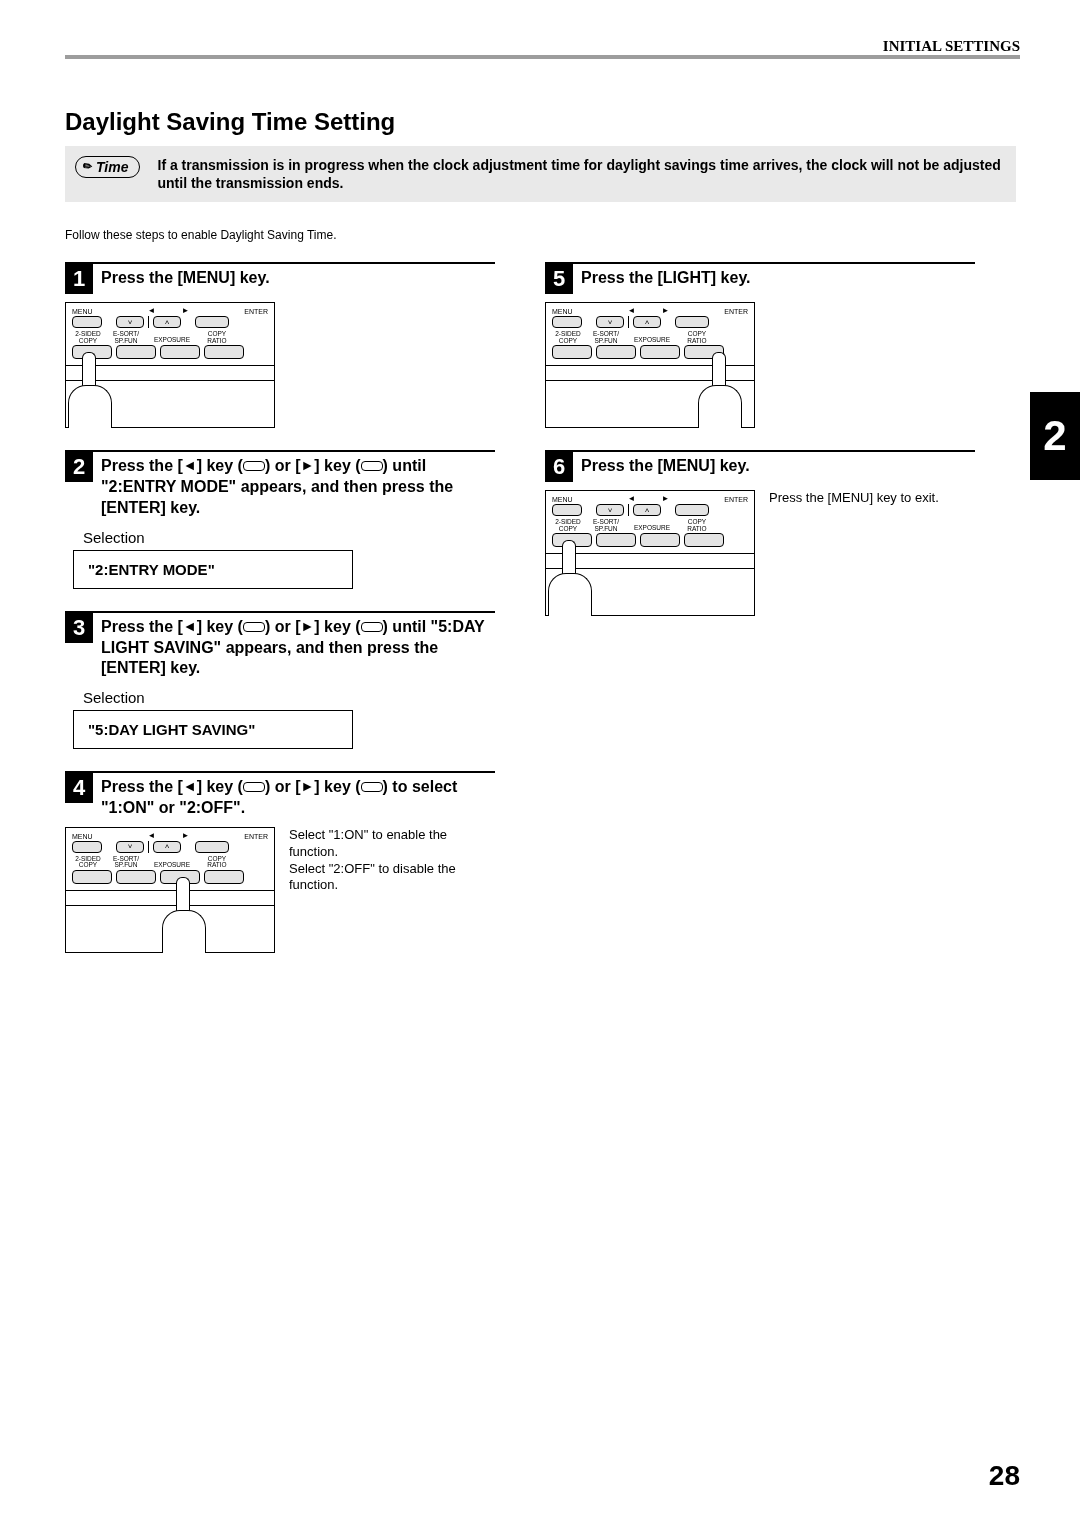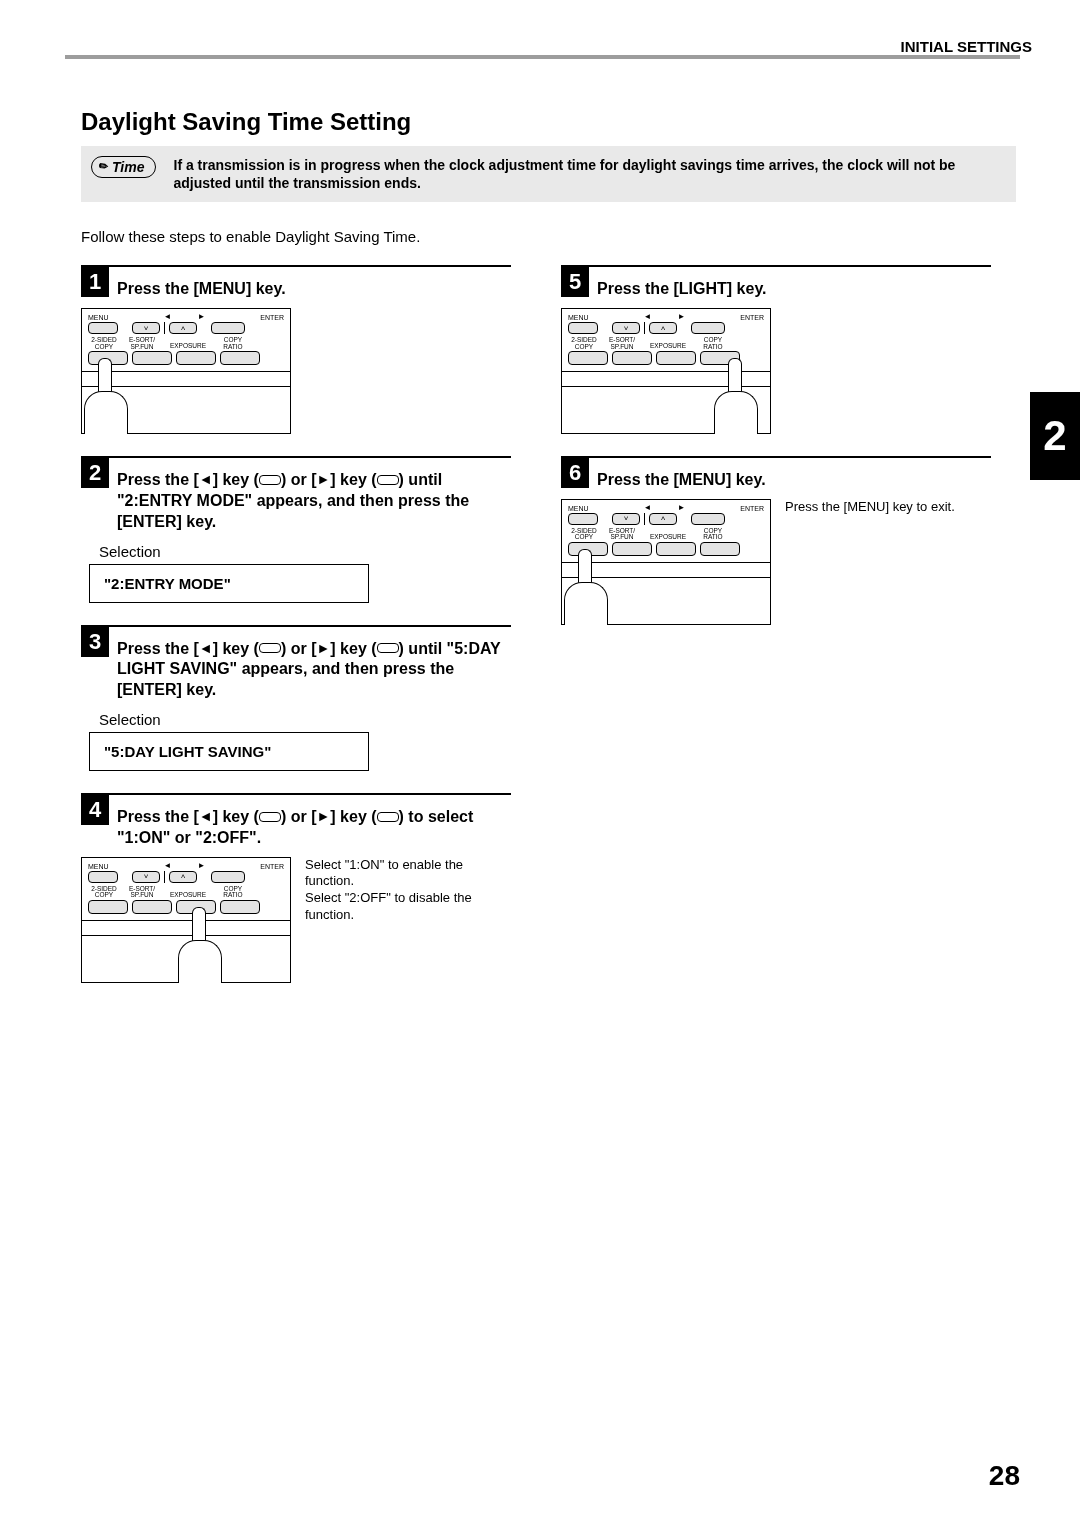--- a/index.html
+++ b/index.html
@@ -18,29 +18,30 @@
     height: 100%;
   }
   .gray-bar {
     position: absolute;
     top: 55px; left: 65px; right: 60px;
     height: 4px;
     background: #9d9d9d;
   }
   .header-label {
     position: absolute;
-    top: 38px; right: 48px;
+    top: 38px; right: 60px;
     font-weight: bold;
     font-size: 15px;
     text-align: right;
+    font-family: Liberation Serif, serif;
   }
   .main {
     position: absolute;
     top: 108px;
-    left: 65px; right: 64px; margin-left: 16px;
+    left: 65px; right: 64px;
   }
   h1 {
     font-size: 24px;
     font-weight: bold;
     margin-bottom: 10px;
   }
   .intro {
     font-size: 15px;
     line-height: 1.35;
     margin-bottom: 16px;
@@ -65,21 +66,21 @@
     font-size: 14px;
     background: #e9e9e9;
     flex-shrink: 0;
   }
   .note-text {
     font-size: 14px;
     line-height: 1.3;
     font-weight: bold;
   }
   .follow {
-    font-size: 15px;
+    font-size: 12px;
     margin-bottom: 20px;
   }
   .columns {
     display: flex;
     gap: 50px;
   }
   .col {
     width: 430px;
   }
   .step {
@@ -101,21 +102,21 @@
     height: 30px;
     display: flex;
     align-items: center;
     justify-content: center;
     flex-shrink: 0;
   }
   .step-title {
     font-weight: bold;
     font-size: 16px;
     line-height: 1.3;
-    padding-top: 12px;
+    padding-top: 4px;
   }
   .step-body {
     margin-top: 8px;
     display: flex;
     gap: 14px;
     align-items: flex-start;
   }
   .step-body .side-text {
     font-size: 13px;
     line-height: 1.3;

